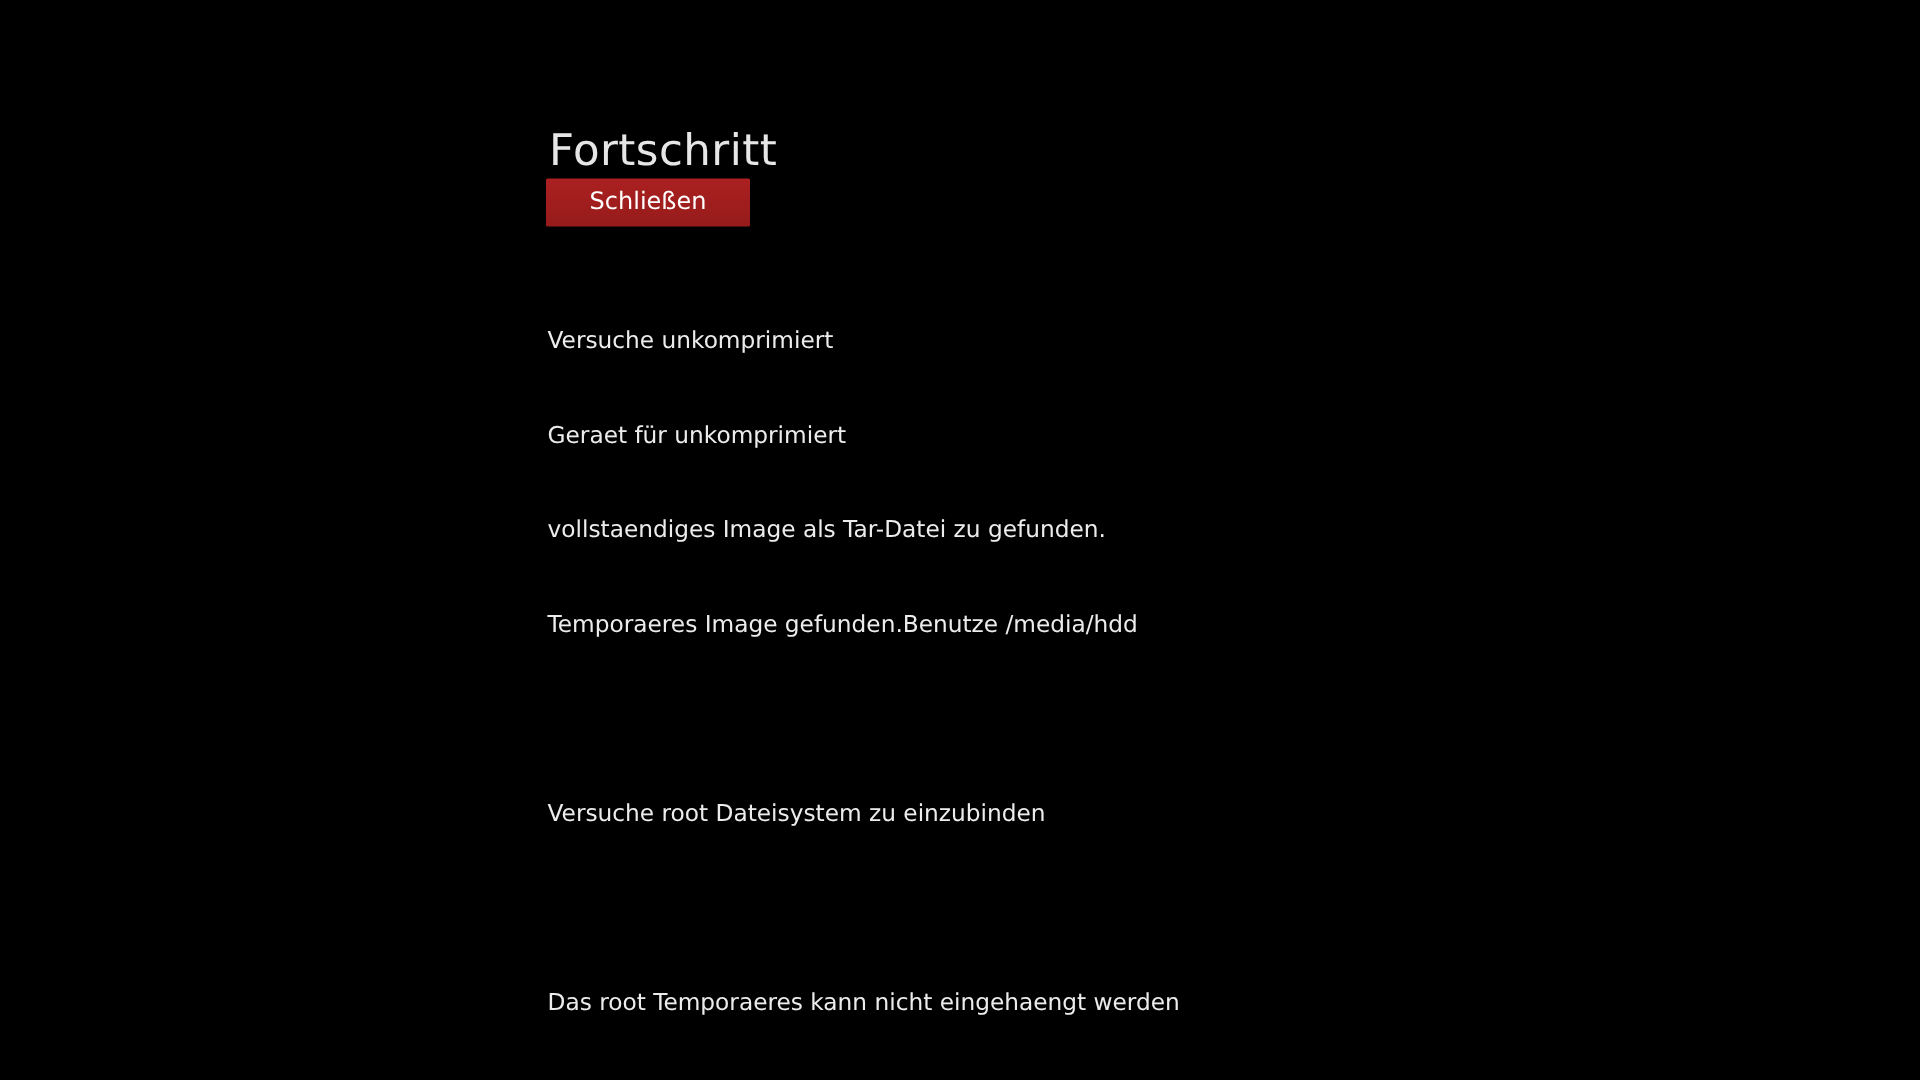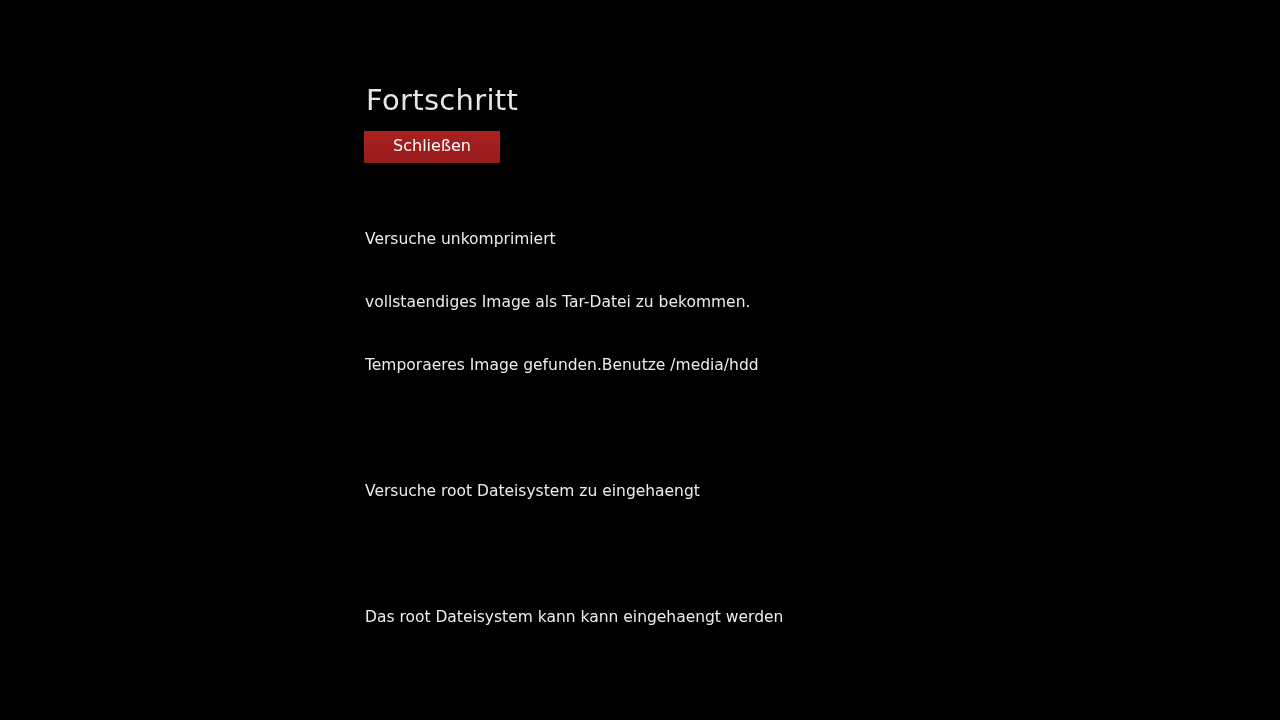--- a/index.html
+++ b/index.html
@@ -25,21 +25,21 @@
     position: absolute;
     left: 360px;
     top: 84px;
     width: 560px;
   }
   .dialog-title {
     font-size: 29px;
     font-weight: 400;
     color: #e6e6e6;
     letter-spacing: 0.3px;
-    margin: 0 0 14px 6px;
+    margin: 0 0 2px 6px;
     line-height: 1.15;
   }
   .close-button {
     display: inline-block;
     background: #a51f1f;
     background: linear-gradient(#ab2020, #961b1b);
     color: #ffffff;
     border: none;
     outline: none;
     font-family: "DejaVu Sans", "Liberation Sans", sans-serif;
@@ -72,25 +72,26 @@
 
 <div class="screen">
   <div class="dialog">
 
     <h1 class="dialog-title">Fortschritt</h1>
 
     <button class="close-button">Schließen</button>
 
     <div class="log">
       <div class="log-line">Versuche unkomprimiert</div>
-      <div class="log-line">vollstaendiges Image als Tar-Datei zu bekommen.</div>
+      <div class="log-line">Geraet für unkomprimiert</div>
+      <div class="log-line">vollstaendiges Image als Tar-Datei zu gefunden.</div>
       <div class="log-line">Temporaeres Image gefunden.Benutze /media/hdd</div>
       <div class="log-line blank"></div>
-      <div class="log-line">Versuche root Dateisystem zu eingehaengt</div>
+      <div class="log-line">Versuche root Dateisystem zu einzubinden</div>
       <div class="log-line blank"></div>
-      <div class="log-line">Das root Dateisystem kann kann eingehaengt werden</div>
+      <div class="log-line">Das root Temporaeres kann nicht eingehaengt werden</div>
       
       
       
     </div>
 
   </div>
 </div>
 
 </body></html>

